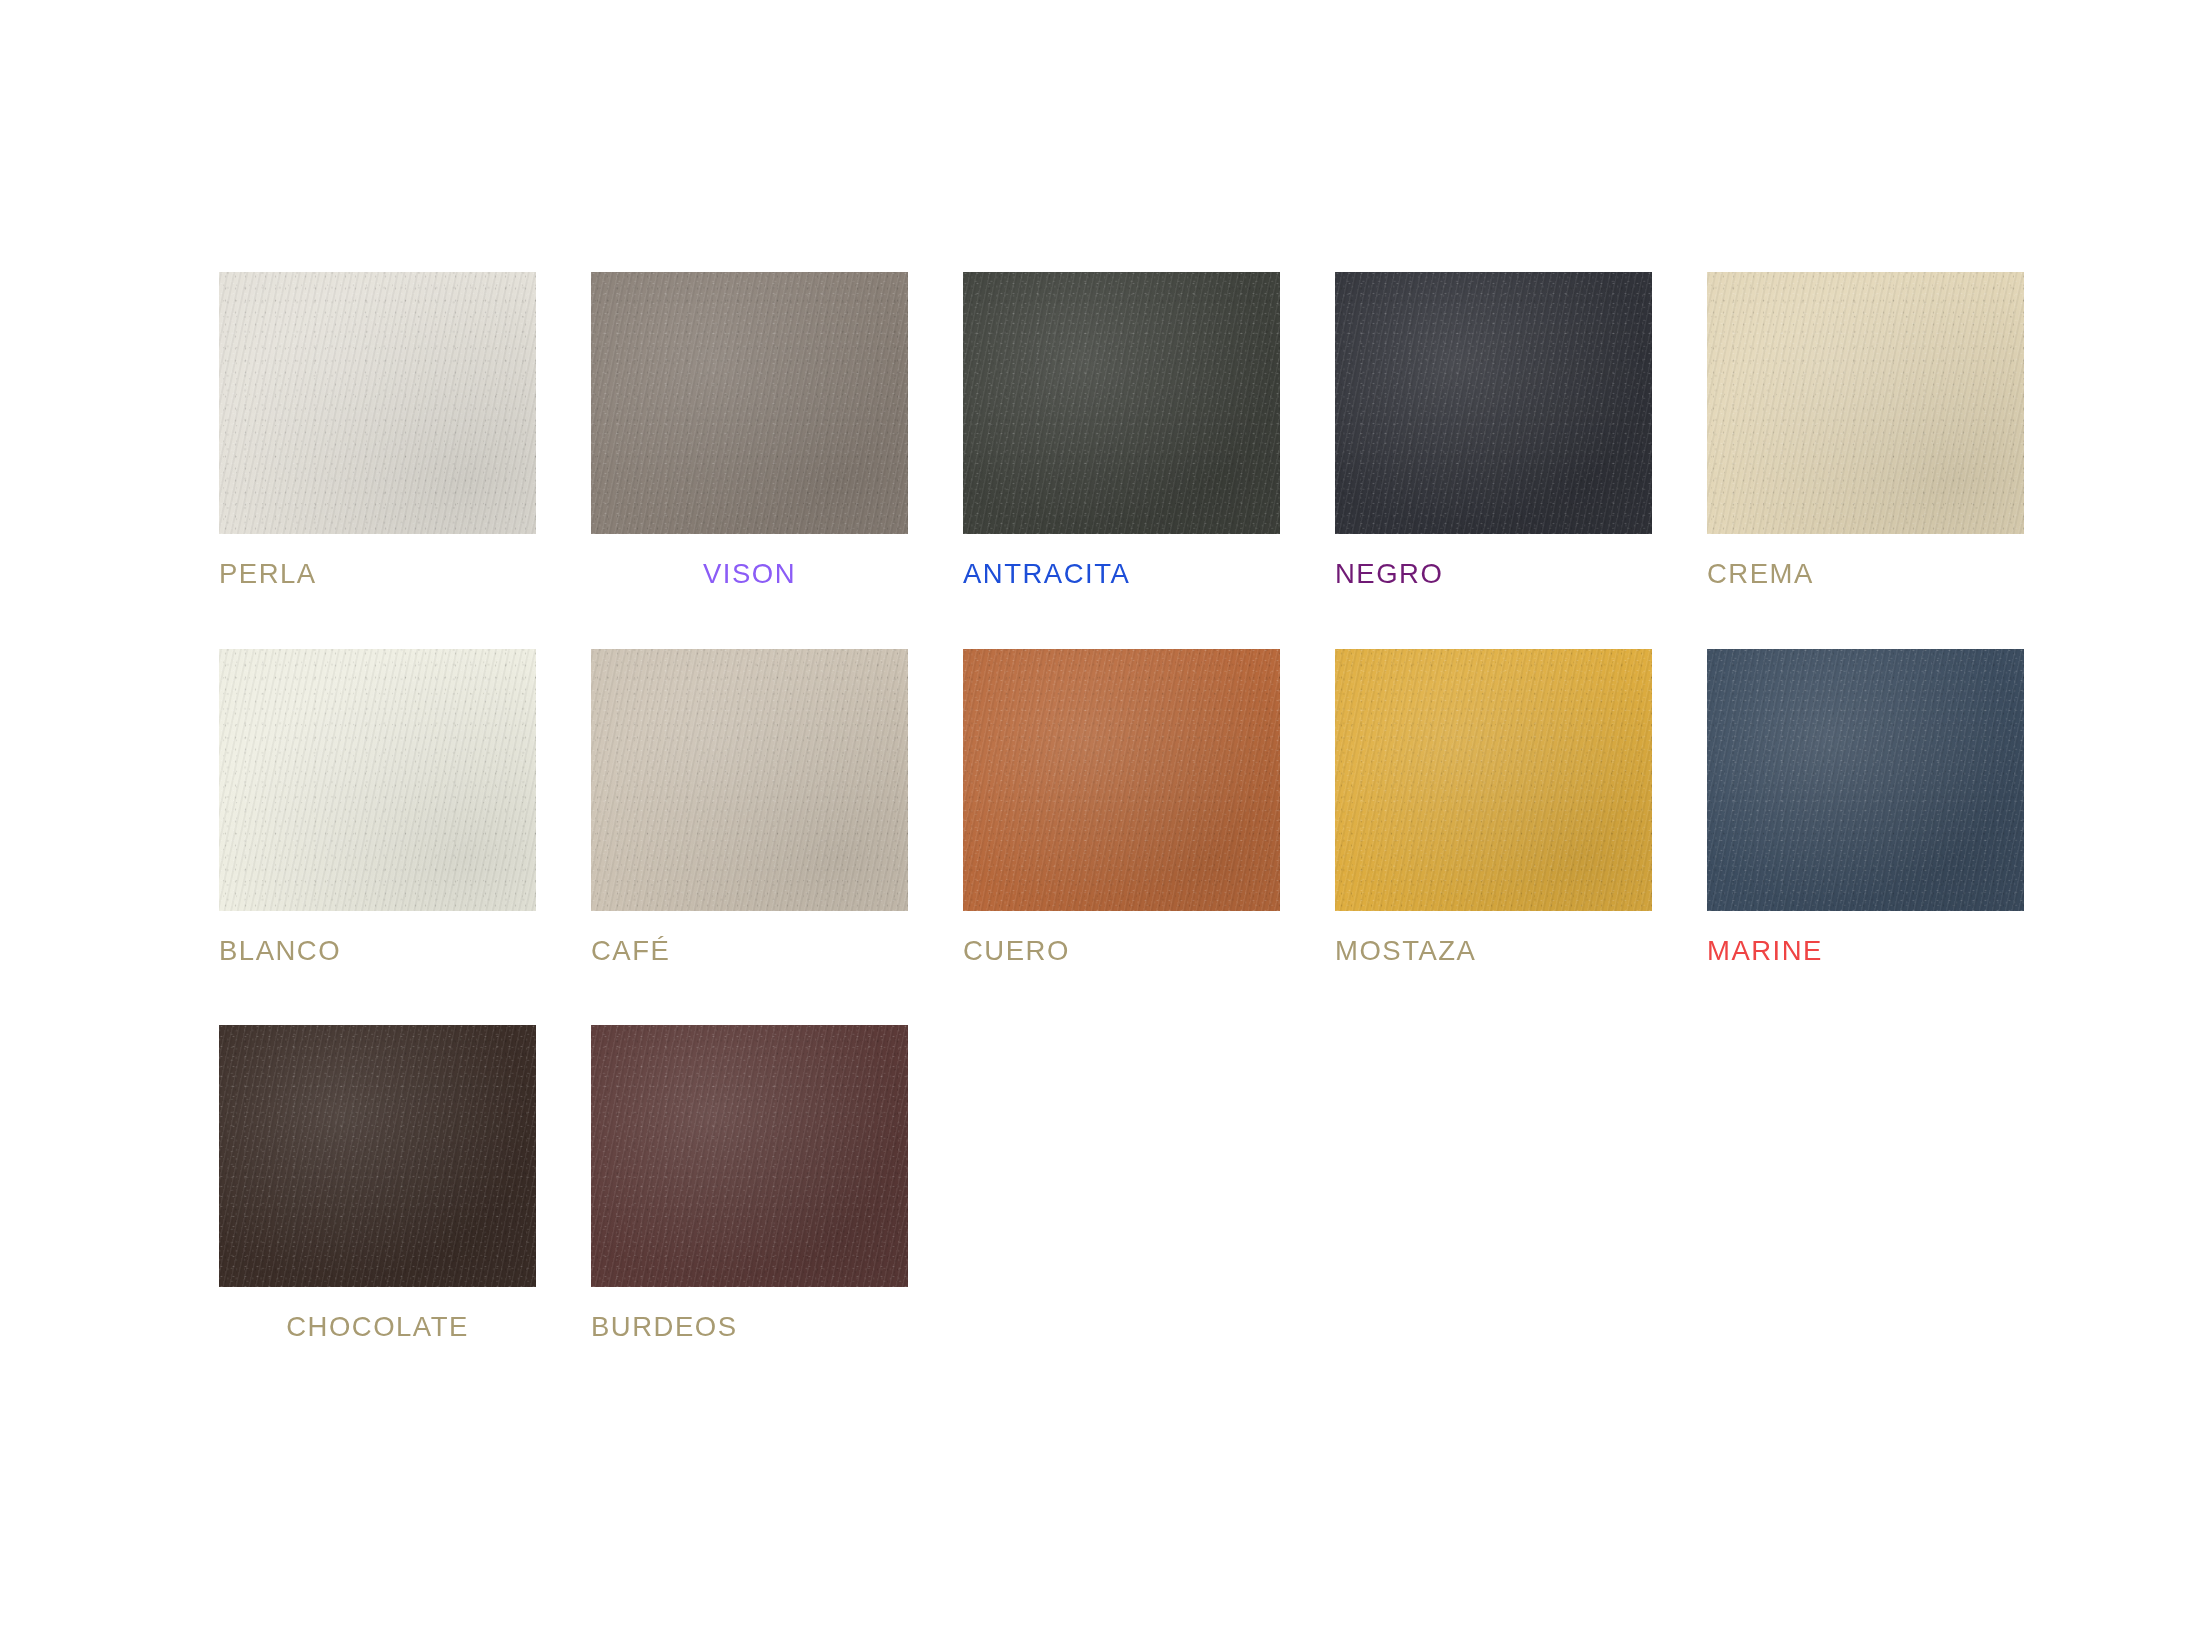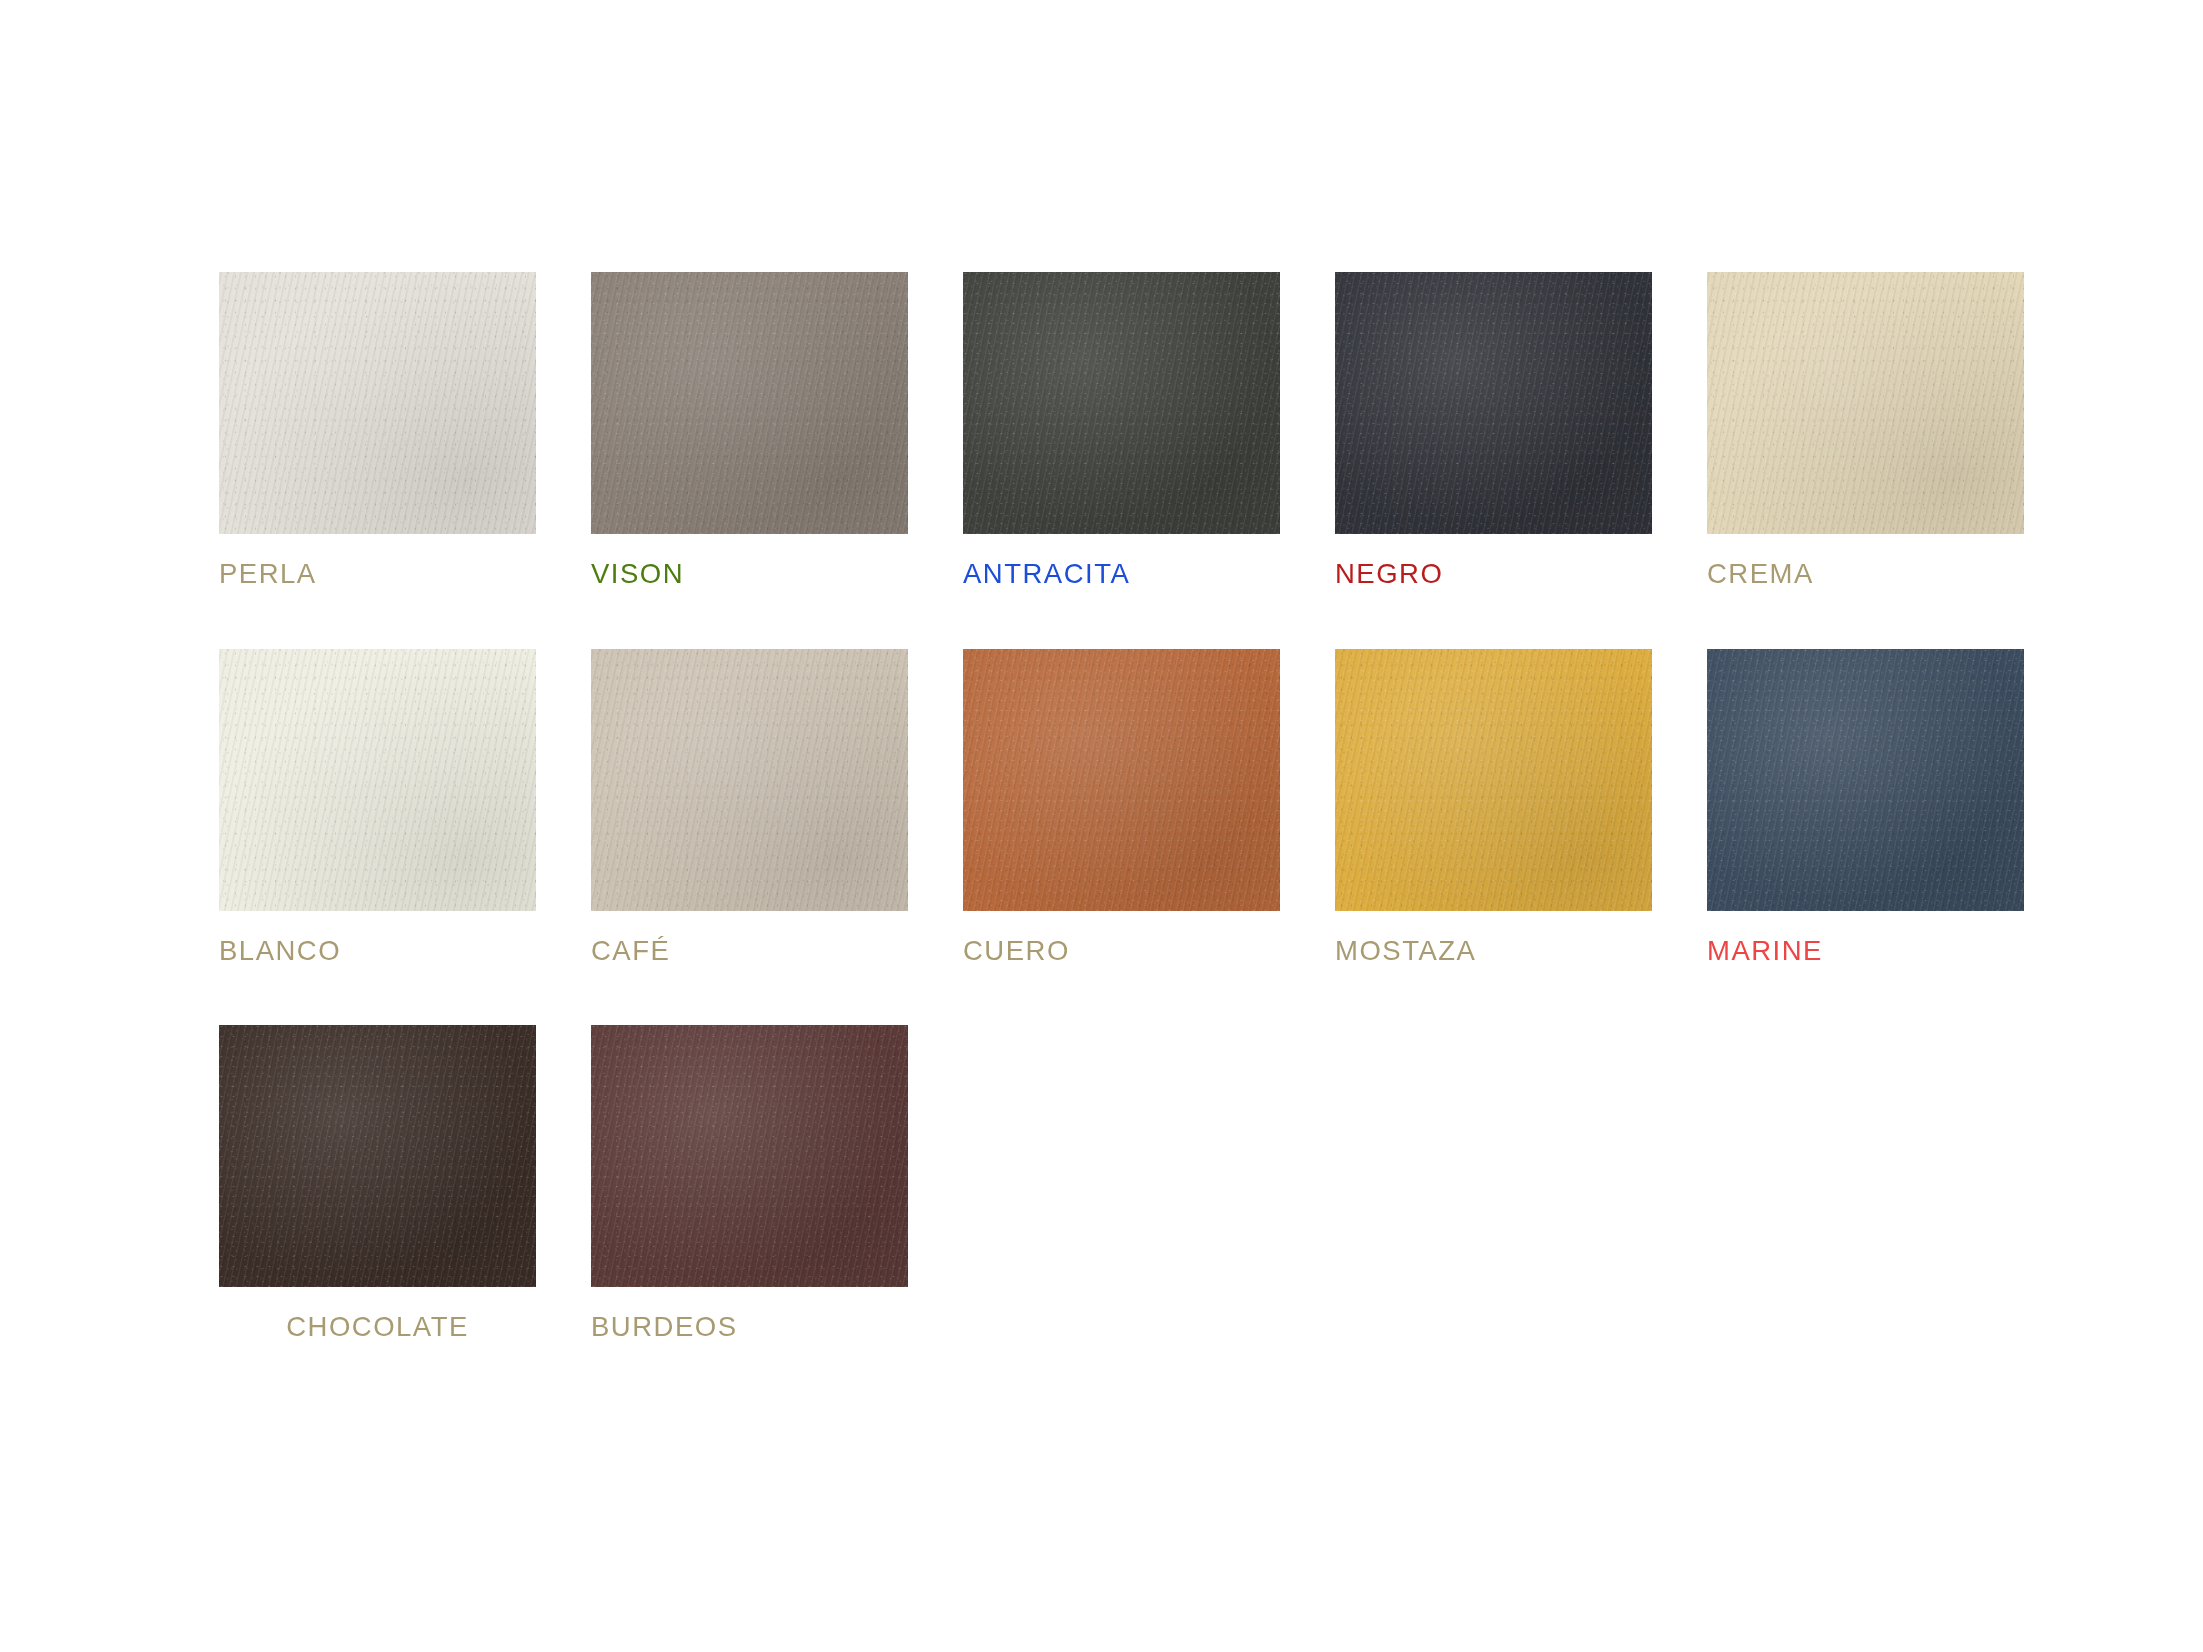--- a/index.html
+++ b/index.html
@@ -98,31 +98,31 @@
 <div id="palette-page">
   <div id="swatch-grid">
 
     <div class="swatch-cell">
       <div class="swatch-chip" style="background-color: rgb(228, 225, 217);"></div>
       <div class="swatch-label" style="color: rgb(168, 155, 114);">PERLA</div>
     </div>
 
     <div class="swatch-cell">
       <div class="swatch-chip" style="background-color: rgb(138, 128, 119);"></div>
-      <div class="swatch-label" style="color: #4d7c0f;">VISON</div>
+      <div class="swatch-label" style="color: #8b5cf6; text-align: center;">VISON</div>
     </div>
 
     <div class="swatch-cell">
       <div class="swatch-chip" style="background-color: rgb(63, 66, 60);"></div>
       <div class="swatch-label" style="color: #1d4ed8;">ANTRACITA</div>
     </div>
 
     <div class="swatch-cell">
       <div class="swatch-chip" style="background-color: rgb(49, 51, 58);"></div>
-      <div class="swatch-label" style="color: #b91c1c;">NEGRO</div>
+      <div class="swatch-label" style="color: #701a75;">NEGRO</div>
     </div>
 
     <div class="swatch-cell">
       <div class="swatch-chip" style="background-color: rgb(227, 215, 184);"></div>
       <div class="swatch-label" style="color: rgb(168, 155, 114);">CREMA</div>
     </div>
 
     <div class="swatch-cell">
       <div class="swatch-chip" style="background-color: rgb(238, 238, 226);"></div>
       <div class="swatch-label" style="color: rgb(168, 155, 114);">BLANCO</div>

